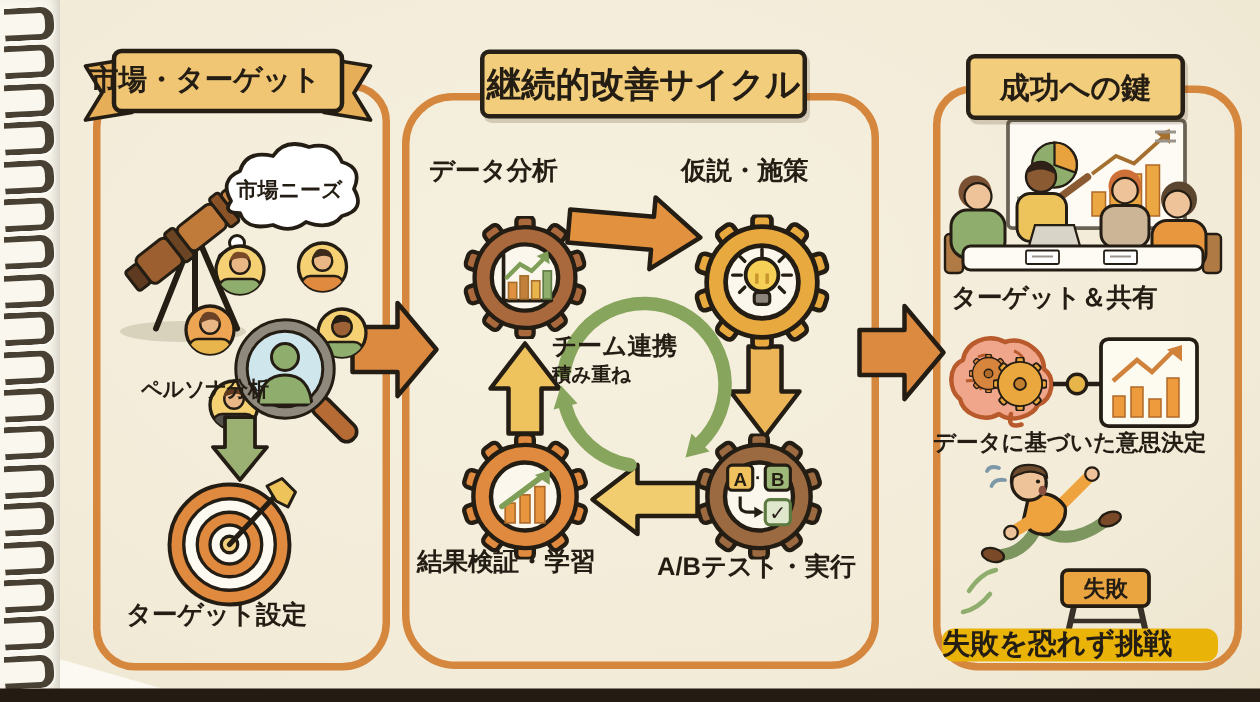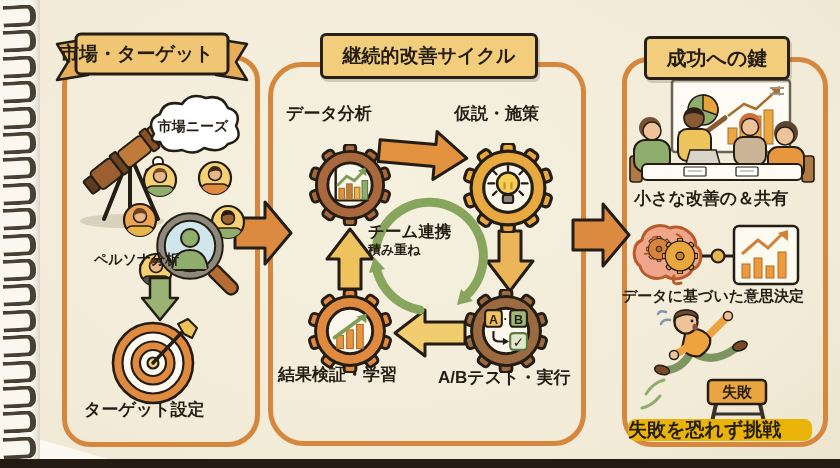--- a/index.html
+++ b/index.html
@@ -62,21 +62,21 @@
 <div class="panel" id="panel-cycle"></div>
 <div class="panel" id="panel-success"></div>
 
 <svg class="abs" style="left:54px;top:28px;z-index:3" width="196" height="54" viewBox="0 0 196 54">
   <polygon points="3,16 34,11 34,47 3,52 14,34" fill="#e6ae58" stroke="#241d14" stroke-width="2.5" stroke-linejoin="round"></polygon>
   <polygon points="193,16 162,11 162,47 193,52 182,34" fill="#e6ae58" stroke="#241d14" stroke-width="2.5" stroke-linejoin="round"></polygon>
   <rect x="22" y="6" width="152" height="40" rx="5" fill="#f0c674" stroke="#241d14" stroke-width="3"></rect>
 </svg>
 <div class="lbl" style="left:60px;top:43px;width:184px;font-size:19px">市場・ターゲット</div>
 
-<div class="badge" style="left:320px;top:33px;width:212px;height:40px;font-size:19px">継続的改善サイクル</div>
+<div class="badge" style="left:320px;top:33px;width:212px;height:40px;font-size:23px">継続的改善サイクル</div>
 <div class="badge" style="left:644px;top:36px;width:140px;height:38px;font-size:20px">成功への鍵</div>
 
 <svg class="abs" style="left:233px;top:198px;z-index:2" width="60" height="70" viewBox="0 0 60 70">
   <polygon points="2,20 32,20 32,4 58,35 32,66 32,50 2,50" fill="#dd8a41" stroke="#241d14" stroke-width="3" stroke-linejoin="round"></polygon>
 </svg>
 <svg class="abs" style="left:571px;top:200px;z-index:2" width="60" height="70" viewBox="0 0 60 70">
   <polygon points="2,20 32,20 32,4 58,35 32,66 32,50 2,50" fill="#dd8a41" stroke="#241d14" stroke-width="3" stroke-linejoin="round"></polygon>
 </svg>
 
 <svg class="abs" style="left:70px;top:92px;z-index:2" width="110" height="140" viewBox="0 0 110 140">
@@ -371,21 +371,21 @@
   <rect x="140" y="71" width="36" height="32" rx="10" fill="#e8973f" stroke="#241d14" stroke-width="2"></rect>
 
   <rect x="14" y="88" width="160" height="16" rx="5" fill="#fdfbf4" stroke="#241d14" stroke-width="2"></rect>
   <g fill="#ffffff" stroke="#241d14" stroke-width="1.2">
     <rect x="56" y="91" width="22" height="9" rx="1"></rect>
       <rect x="108" y="91" width="22" height="9" rx="1"></rect>
   </g>
   <path d="M60,95 h14 M112,95 h14" stroke="#9a948a" stroke-width="1.2"></path>
 </svg>
 
-<div class="lbl" style="left:634px;top:189px;width:164px;font-size:17px">小さな改善の＆共有</div>
+<div class="lbl" style="left:634px;top:189px;width:164px;font-size:17px">ターゲット＆共有</div>
 
 <svg class="abs" style="left:630px;top:222px;z-index:2" width="176" height="68" viewBox="0 0 176 68">
   <path d="M40,6 C28,0 14,6 12,18 C2,22 2,38 10,44 C12,54 26,60 36,54 C44,60 58,56 62,48 C72,44 74,30 66,24 C66,12 52,2 40,6 Z" fill="#efa68b" stroke="#b85a2c" stroke-width="3" stroke-linejoin="round"></path>
   <path d="M22,16 Q30,12 34,20 M14,32 Q22,30 24,38 M46,12 Q54,15 52,22" fill="none" stroke="#b85a2c" stroke-width="2"></path>
   <path d="M44,54 Q41,64 51,61" fill="none" stroke="#b85a2c" stroke-width="3" stroke-linecap="round"></path>
   <line x1="72" y1="34" x2="104" y2="34" stroke="#241d14" stroke-width="3"></line>
   <circle cx="88" cy="34" r="6.5" fill="#e8b54a" stroke="#241d14" stroke-width="2.2"></circle>
   <g>
     <rect x="104" y="4" width="64" height="58" rx="5" fill="#fdfaf0" stroke="#241d14" stroke-width="2.5"></rect>
     <g fill="#ed9b3d" stroke="#b06a28" stroke-width="1">

